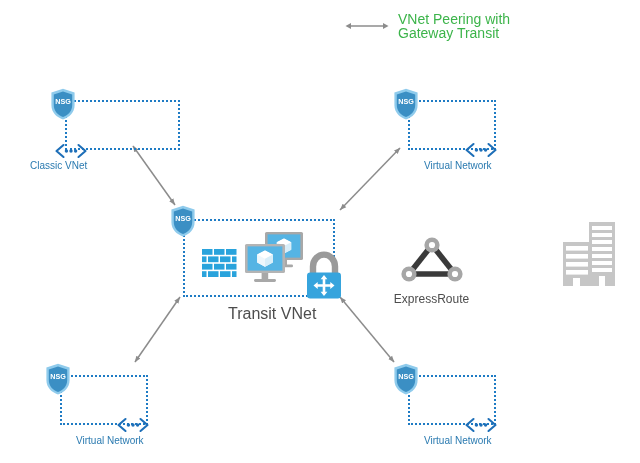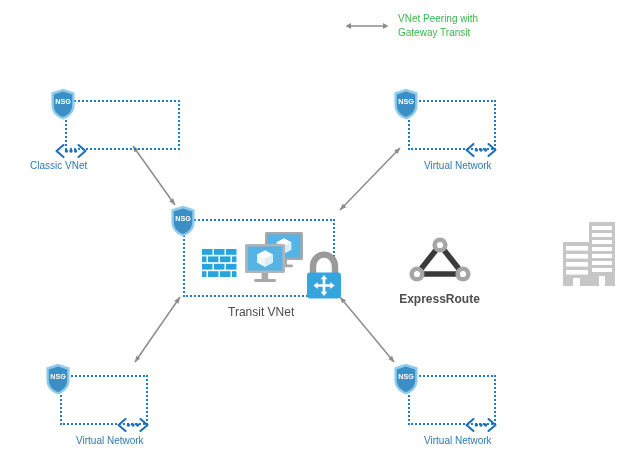--- a/index.html
+++ b/index.html
@@ -38,21 +38,21 @@
     top: 12px;
     display: flex;
     align-items: flex-start;
     gap: 9px;
   }
   .legend-arrow {
     margin-top: 9px;
   }
   .legend-text {
     color: #3cb44a;
-    font-size: 10px;
+    font-size: 14px;
     line-height: 14px;
     white-space: pre-line;
   }
 
   
   .vnet {
     position: absolute;
   }
   .vnet-box {
     position: absolute;
@@ -72,21 +72,21 @@
     z-index: 3;
   }
   .vnet-label {
     position: absolute;
     font-size: 10px;
     color: #2a7ab0;
     white-space: nowrap;
   }
   .vnet-label.dark {
     color: #4d4d4d;
-    font-size: 12px;
+    font-size: 16px;
   }
 
   
   .hub-icon {
     position: absolute;
     z-index: 3;
   }
 
   
   .standalone {
@@ -285,21 +285,21 @@
       <path d="M9.5,3 L2.5,9 L9.5,15" fill="none" stroke="#1e6fb8" stroke-width="2.1" stroke-linecap="round" stroke-linejoin="round"></path>
       <path d="M24.5,3 L31.5,9 L24.5,15" fill="none" stroke="#1e6fb8" stroke-width="2.1" stroke-linecap="round" stroke-linejoin="round"></path>
       <circle cx="12.4" cy="9" r="1.7" fill="#1e6fb8"></circle>
       <circle cx="17" cy="9" r="1.7" fill="#1e6fb8"></circle>
       <circle cx="21.6" cy="9" r="1.7" fill="#1e6fb8"></circle>
     </svg>
 
     <div class="vnet-label" style="left:31px; top:72px;">Virtual Network</div>
   </div>
 
-  <div class="standalone" style="left:392px; top:236px; width:95px;font-weight:bold;">
+  <div class="standalone" style="left:384px; top:236px; width:95px;">
     <svg width="66" height="48" viewBox="0 0 66 48">
       <line x1="33" y1="9" x2="10" y2="38" stroke="#3a3a3a" stroke-width="5.6"></line>
       <line x1="33" y1="9" x2="56" y2="38" stroke="#3a3a3a" stroke-width="5.6"></line>
       <line x1="10" y1="38" x2="56" y2="38" stroke="#3a3a3a" stroke-width="5.6"></line>
       <circle cx="33" cy="9" r="7.6" fill="#a6a6a6"></circle>
       <circle cx="33" cy="9" r="3.1" fill="#ffffff"></circle>
       <circle cx="10" cy="38" r="7.6" fill="#a6a6a6"></circle>
       <circle cx="10" cy="38" r="3.1" fill="#ffffff"></circle>
       <circle cx="56" cy="38" r="7.6" fill="#a6a6a6"></circle>
       <circle cx="56" cy="38" r="3.1" fill="#ffffff"></circle>

